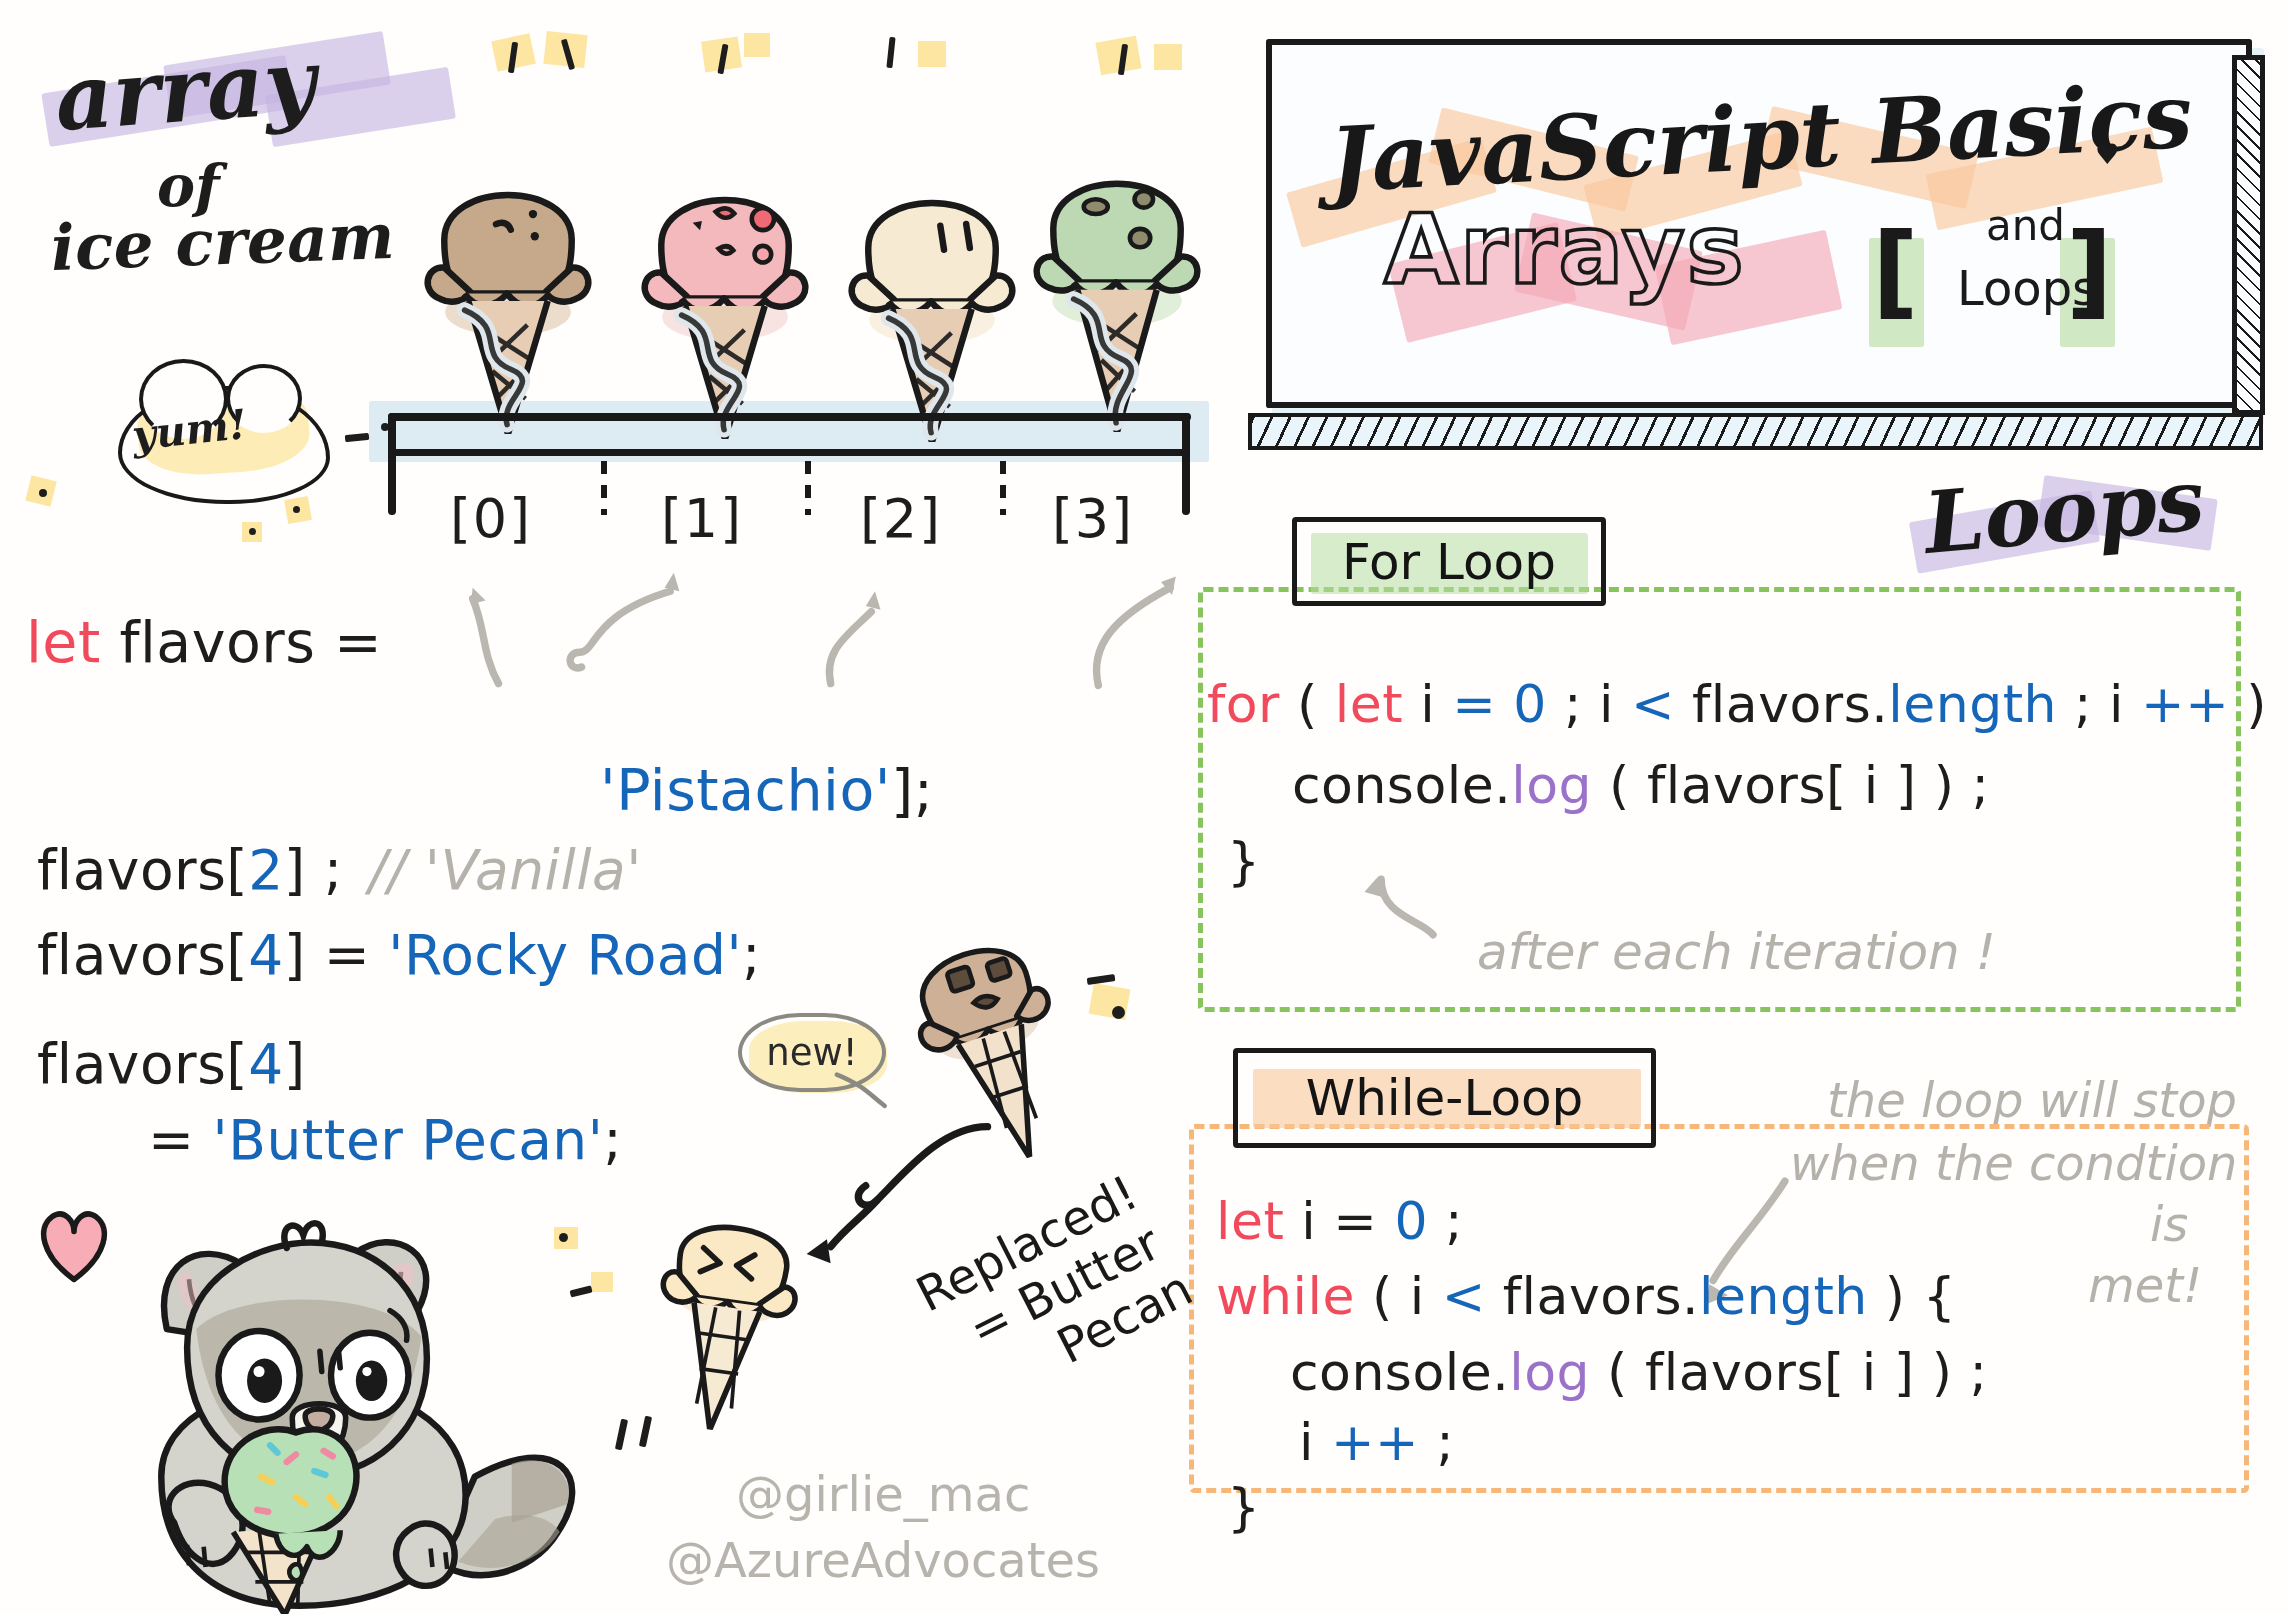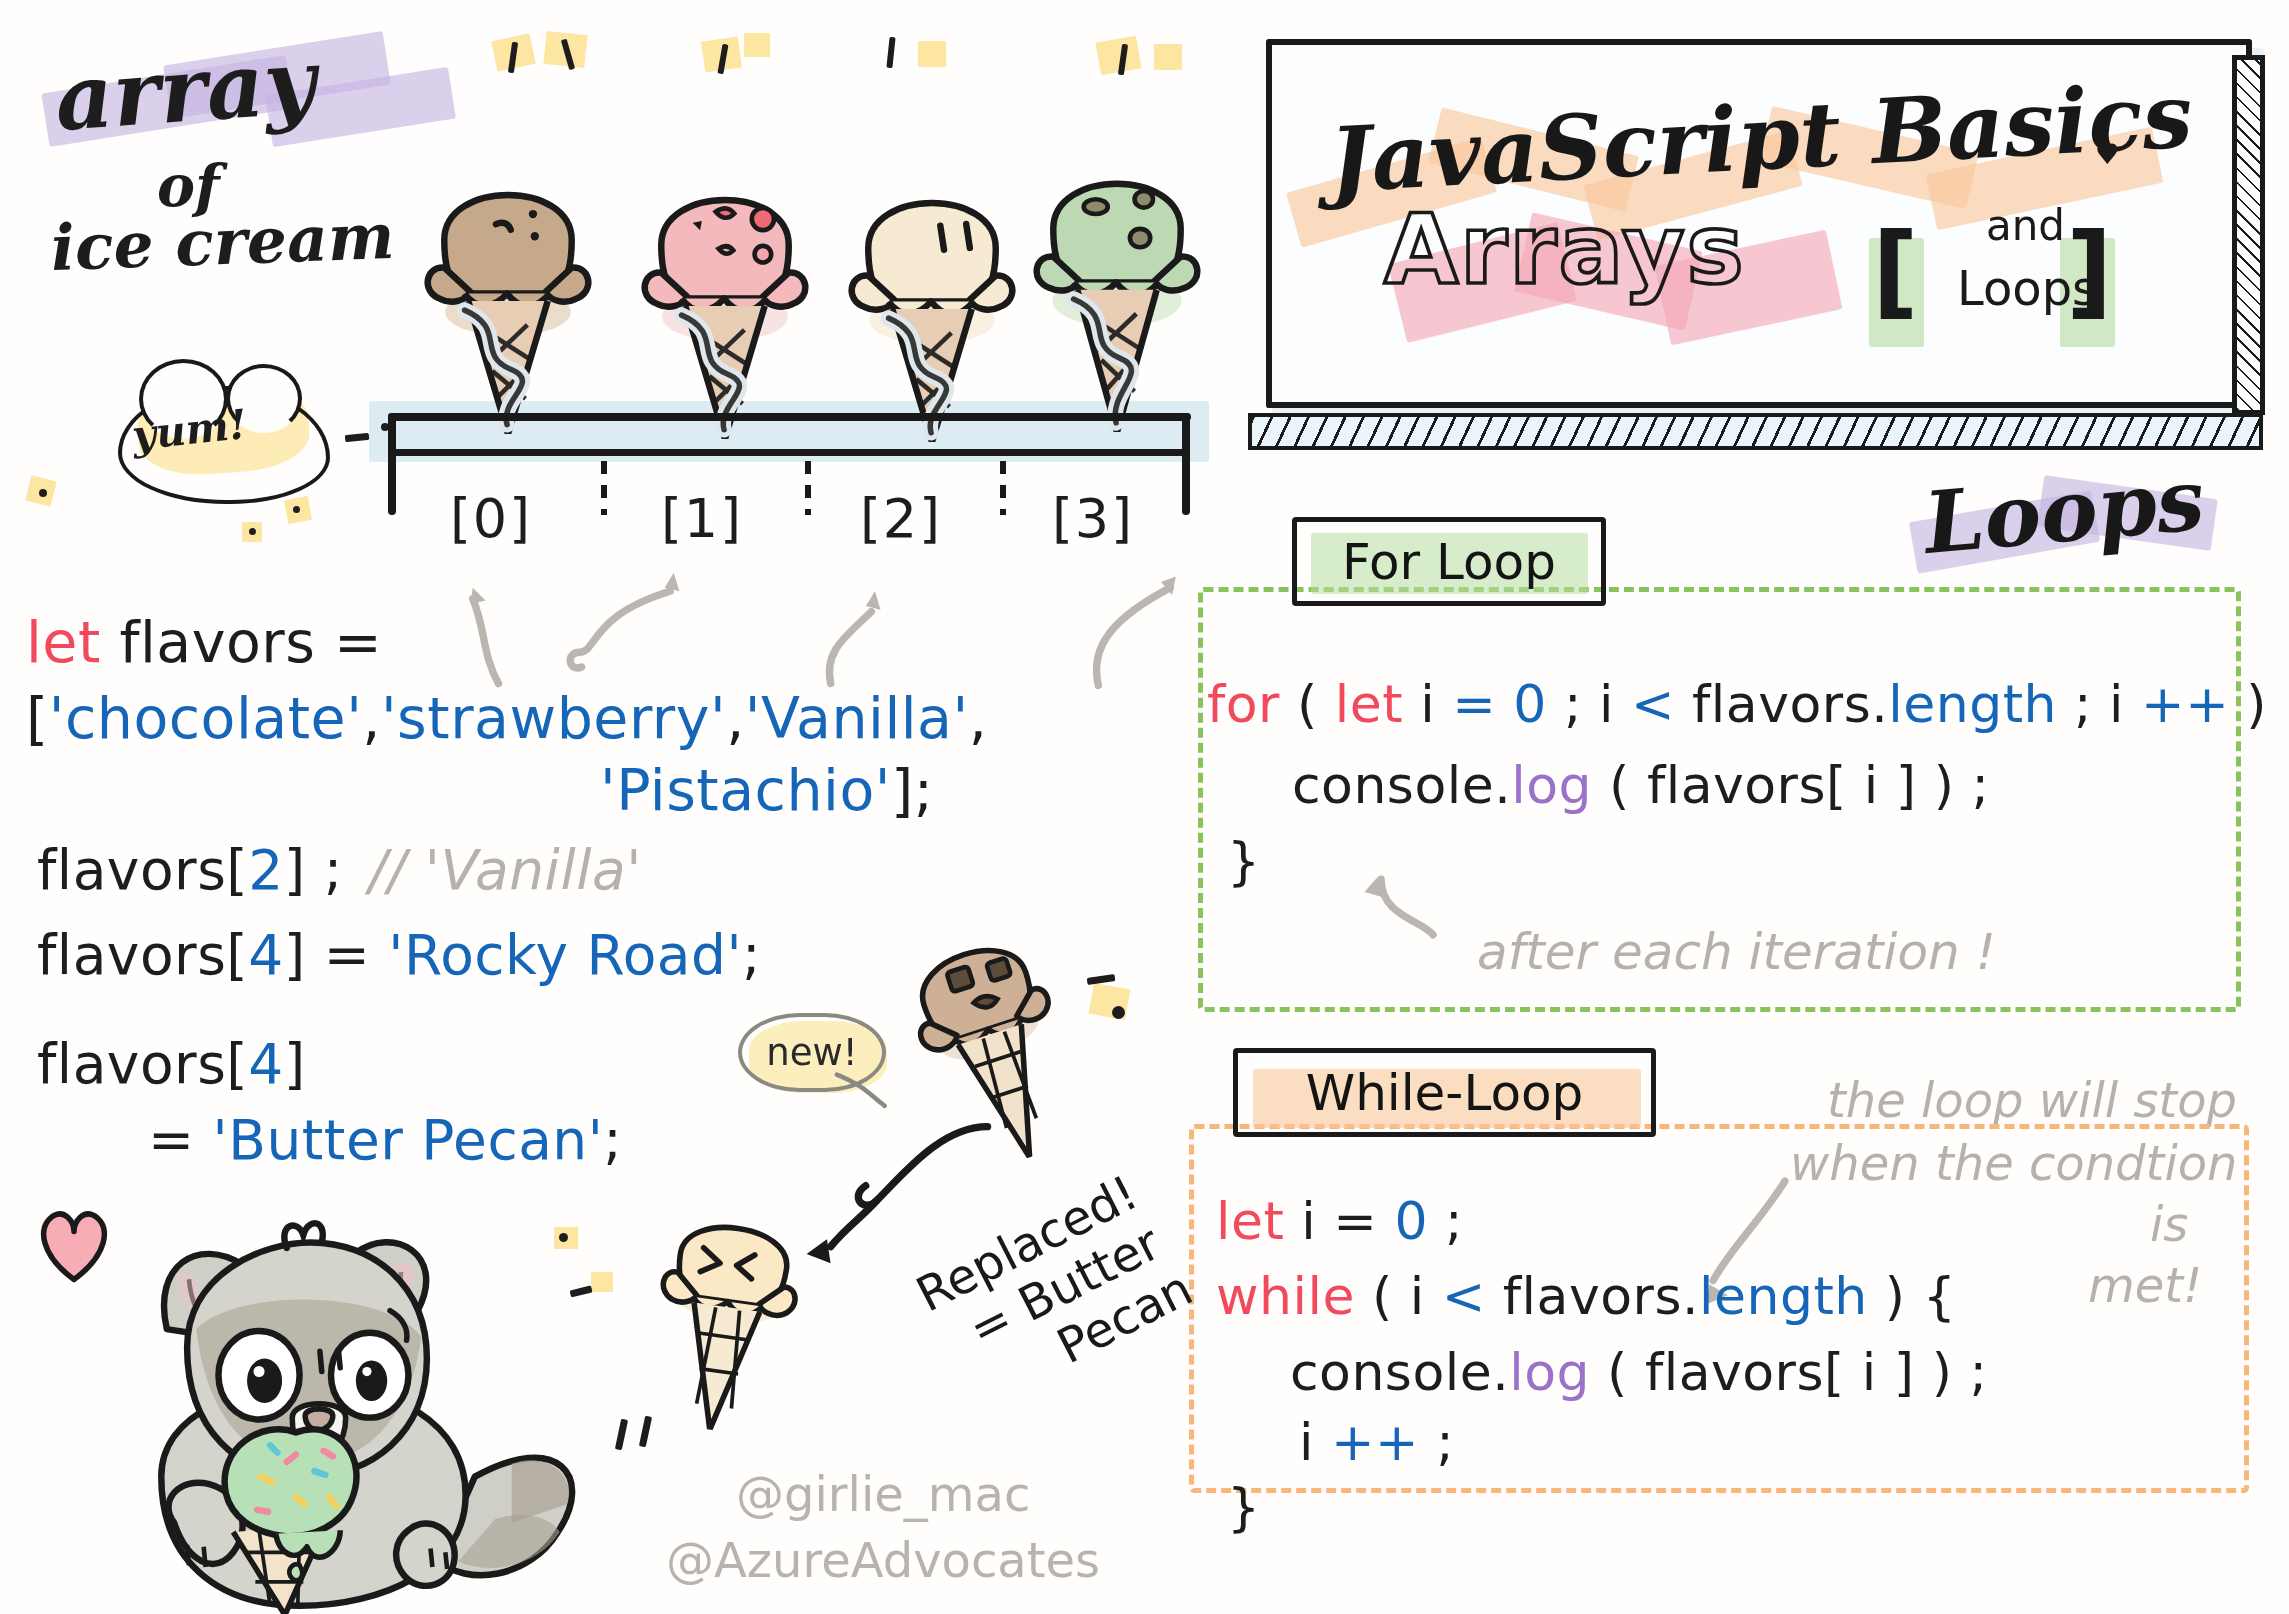--- a/index.html
+++ b/index.html
@@ -322,23 +322,20 @@
       <path d="M508 66 l10 -16 6 20 z" fill="#b9b7b0" stroke="none"></path>
       <path d="M760 152 c-10 -44 18 -74 78 -106"></path>
       <path d="M828 40 l16 -6 -4 20 z" fill="#b9b7b0" stroke="none"></path>
     </g>
   </svg>
 
   <div class="codeline code" style="left:26px; top:609px; font-size:57px;">
     <span class="kw-red">let</span><span class="kw-black"> flavors =</span>
   </div>
 
-  <div class="codeline code" style="left:26px; top:685px; font-size:57px;">
-    <span class="kw-black">[</span><span class="kw-blue">'chocolate'</span><span class="kw-black">,</span><span class="kw-blue">'strawberry'</span><span class="kw-black">,</span><span class="kw-blue">'Vanilla'</span><span class="kw-black">,</span>
-  </div>
 
   <div class="codeline code" style="left:600px; top:757px; font-size:57px;">
     <span class="kw-blue">'Pistachio'</span><span class="kw-black">];</span>
   </div>
 
   <div class="codeline code" style="left:37px; top:838px; font-size:55px;">
     <span class="kw-black">flavors[</span><span class="kw-blue">2</span><span class="kw-black">] ;</span><span class="kw-gray" style="margin-left:26px;">// 'Vanilla'</span>
   </div>
 
   <div class="codeline code" style="left:37px; top:923px; font-size:55px;text-align:center;">
@@ -548,21 +545,21 @@
   </div>
 
   <svg class="abs" style="left:1357px; top:868px;" width="102" height="102" viewBox="0 0 110 110">
     <path d="M26 12 C26 52 70 56 82 72" stroke="#b9b7b0" stroke-width="8" fill="none" stroke-linecap="round"></path>
     <path d="M22 10 l-14 16 22 6 z" fill="#b9b7b0"></path>
   </svg>
   <div class="abs hand kw-gray" style="left:1477px; top:923px; font-size:50px;">after each iteration !</div>
 
   <div class="dashbox orange" style="left:1189px; top:1124px; width:1060px; height:369px;"></div>
   <div class="hl peach" style="left:1253px; top:1069px; width:388px; height:59px; z-index:4; opacity:.6;"></div>
-  <div class="labelbox" style="left:1233px; top:1048px; width:423px; height:89px;">
+  <div class="labelbox" style="left:1233px; top:1048px; width:423px; height:100px;">
     <span class="hand">While-Loop</span>
   </div>
 
   <div class="codeline code" style="left:1216px; top:1191px; font-size:52px;">
     <span class="kw-red">let</span><span class="kw-black"> i = </span><span class="kw-blue">0</span><span class="kw-black"> ;</span>
   </div>
 
   <div class="codeline code" style="left:1216px; top:1266px; font-size:52px;">
     <span class="kw-red">while</span><span class="kw-black"> ( i </span><span class="kw-blue">&lt;</span><span class="kw-black"> flavors.</span><span class="kw-blue">length</span><span class="kw-black"> ) {</span>
   </div>

